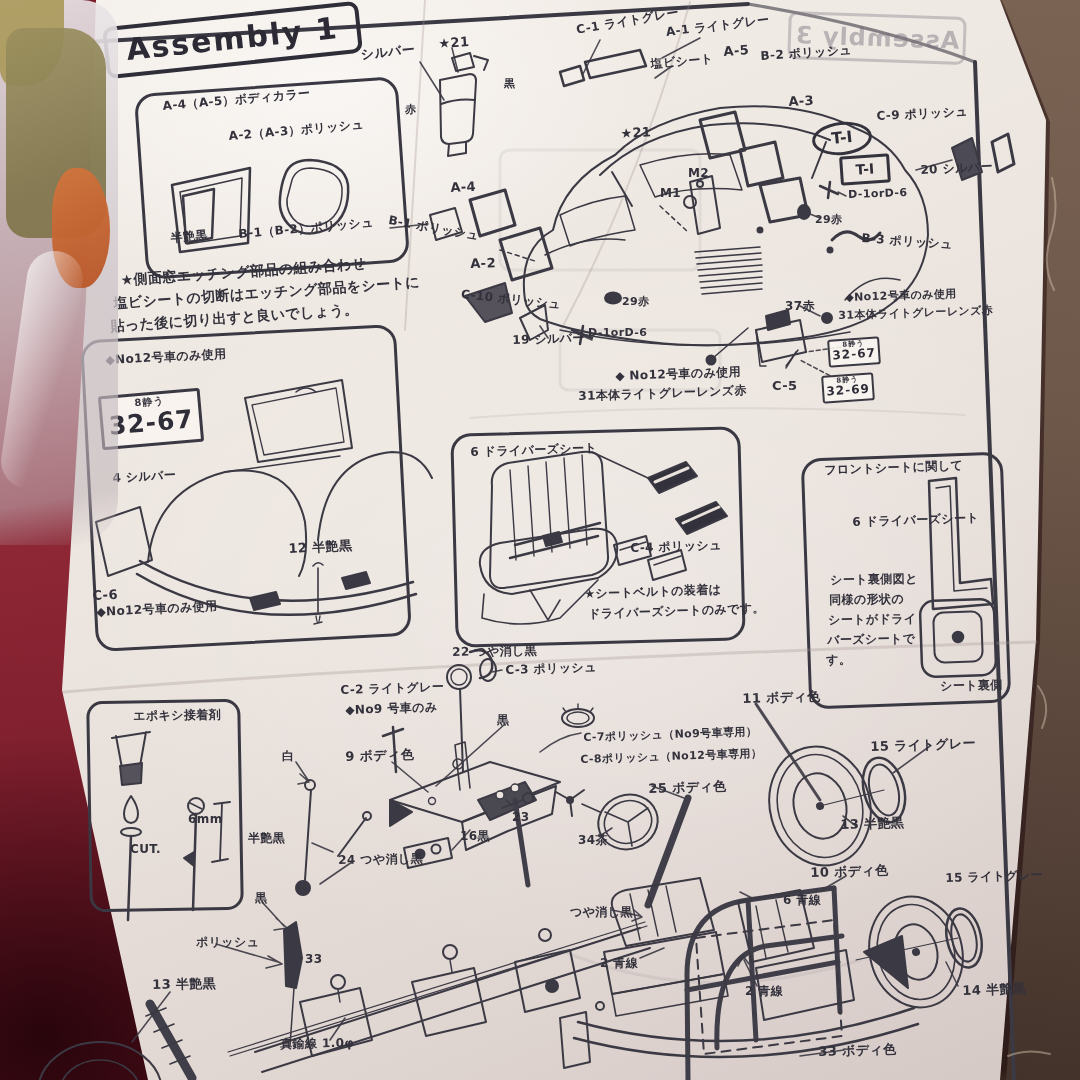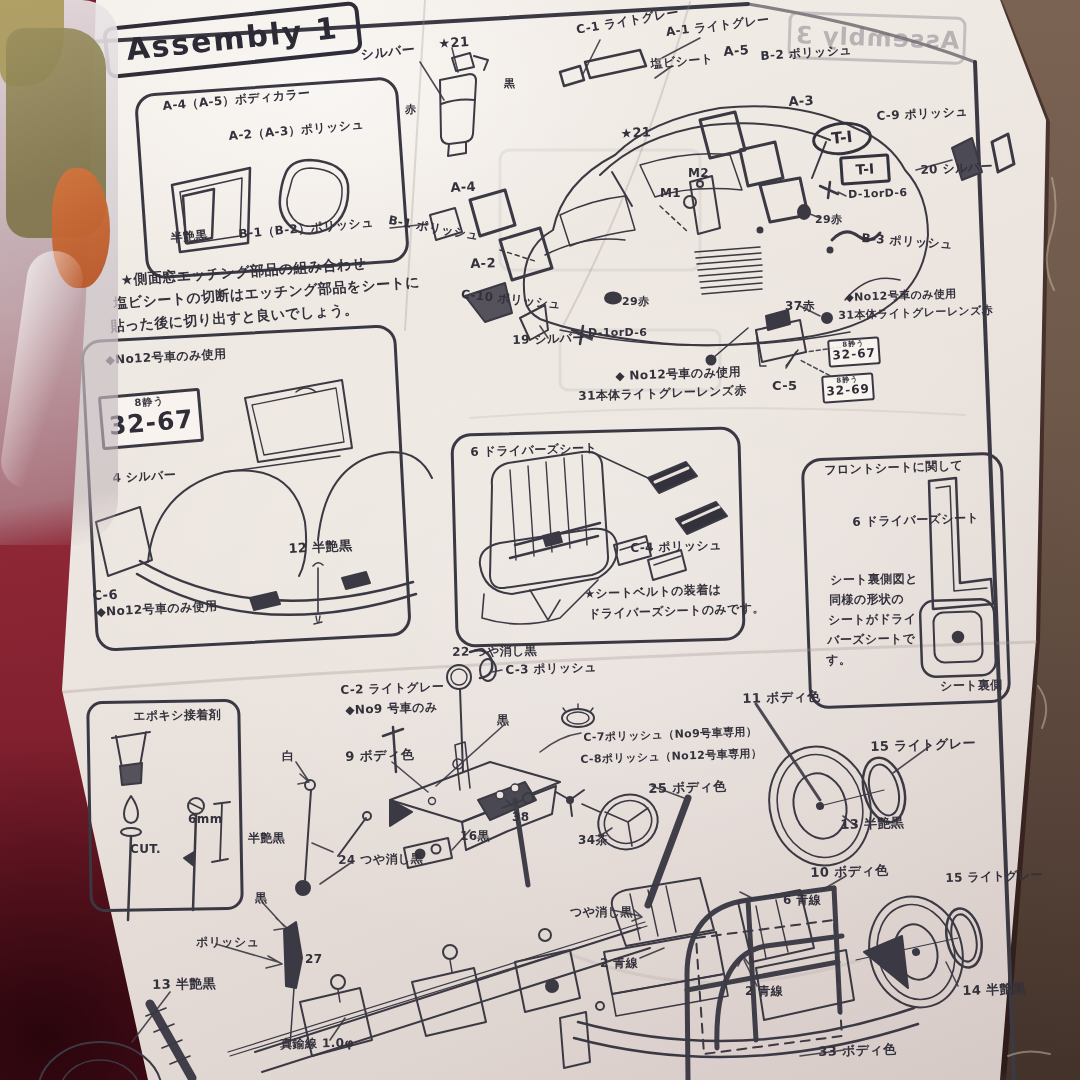--- a/index.html
+++ b/index.html
@@ -464,28 +464,28 @@
 
   <div class="lb rm2 t12" style="left:340px;top:682px">C-2 ライトグレー</div>
   <div class="lb rm2 t12" style="left:345px;top:702px">◆No9 号車のみ</div>
   <div class="lb rm2 t12" style="left:505px;top:662px">C-3 ポリッシュ</div>
   <div class="lb t12" style="left:497px;top:712px">黒</div>
   <div class="lb t12" style="left:282px;top:748px">白</div>
   <div class="lb rm2" style="left:345px;top:748px">9 ボディ色</div>
   <div class="lb t12" style="left:248px;top:830px">半艶黒</div>
   <div class="lb rm1 t12" style="left:338px;top:852px">24 つや消し黒</div>
   <div class="lb t12" style="left:460px;top:828px">16黒</div>
-  <div class="lb t12" style="left:512px;top:810px">38</div>
+  <div class="lb t12" style="left:512px;top:810px">23</div>
   <div class="lb t12" style="left:578px;top:832px">34茶</div>
   <div class="lb rm2 t11" style="left:583px;top:730px">C-7ポリッシュ（No9号車専用）</div>
   <div class="lb rm2 t11" style="left:580px;top:752px">C-8ポリッシュ（No12号車専用）</div>
   <div class="lb rm2" style="left:648px;top:780px">25 ボディ色</div>
   <div class="lb t12" style="left:255px;top:890px">黒</div>
   <div class="lb t12" style="left:196px;top:934px">ポリッシュ</div>
-  <div class="lb t12" style="left:305px;top:952px">27</div>
+  <div class="lb t12" style="left:305px;top:952px">33</div>
   <div class="lb rm1" style="left:152px;top:976px">13 半艶黒</div>
   <div class="lb rm1 t12" style="left:280px;top:1036px">真鍮線 1.0φ</div>
 
   <div class="lb rm2" style="left:742px;top:690px">11 ボディ色</div>
   <div class="lb rm2" style="left:870px;top:738px">15 ライトグレー</div>
   <div class="lb rm2" style="left:840px;top:816px">13 半艶黒</div>
   <div class="lb rm2" style="left:810px;top:864px">10 ボディ色</div>
   <div class="lb rm2 t12" style="left:945px;top:870px">15 ライトグレー</div>
   <div class="lb t12" style="left:783px;top:892px">6 青線</div>
   <div class="lb t12" style="left:570px;top:904px">つや消し黒</div>

